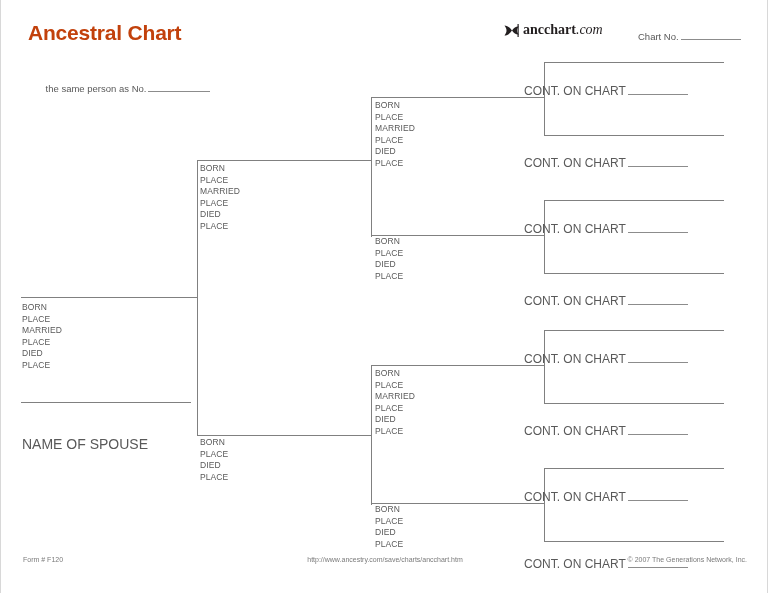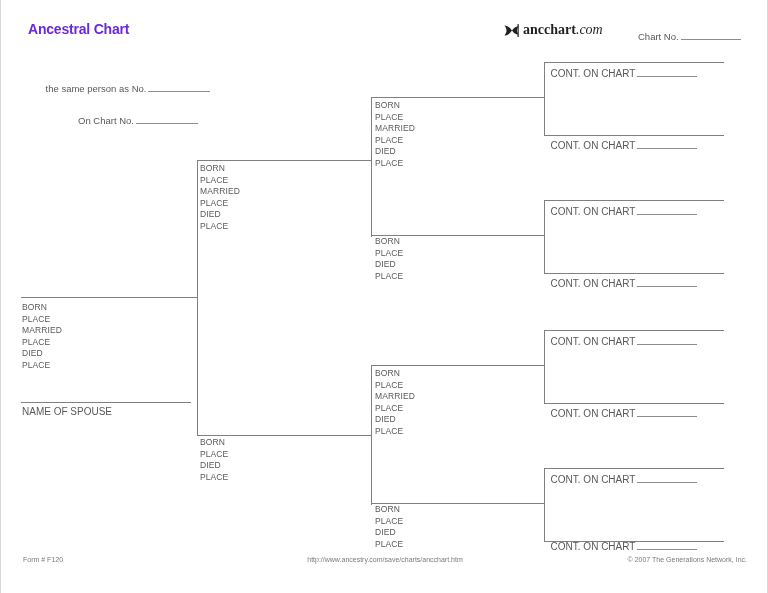--- a/index.html
+++ b/index.html
@@ -21,23 +21,23 @@
     border-left: 1px solid #d8d8d8;
     border-right: 1px solid #d8d8d8;
     box-sizing: border-box;
   }
 
   
   #chart-title {
     position: absolute;
     left: 27px;
     top: 21px;
-    font-size: 14px;
+    font-size: 21px;
     font-weight: bold;
-    color: #6d28d9;
+    color: #c2410c;
     letter-spacing: -0.2px;
   }
 
   #brand-logo {
     position: absolute;
     left: 503px;
     top: 21px;
     display: flex;
     align-items: center;
     height: 18px;
@@ -111,29 +111,31 @@
     position: absolute;
     font-size: 8.5px;
     line-height: 11.6px;
     letter-spacing: 0.1px;
     white-space: nowrap;
   }
   .fields span { display: block; }
 
   .cont-label {
     position: absolute;
-    font-size: 10px;
-    white-space: nowrap;
-    text-align: center;
+    font-size: 12px;
+    white-space: nowrap;
+    text-align: left;
+    margin-top: 16px;
   }
 
   #spouse-label {
     position: absolute;
-    font-size: 10px;
-    white-space: nowrap;
+    font-size: 14px;
+    white-space: nowrap;
+    margin-top: 30px;
   }
 
   
   #footer {
     position: absolute;
     left: 0;
     top: 556px;
     width: 768px;
     height: 14px;
     font-size: 7px;
@@ -177,23 +179,20 @@
   </div>
 
   <div id="chart-no-field">
     <span>Chart No.</span><span class="blank-rule rule-w60"></span>
   </div>
 
   <div id="same-person-note">
     <span class="line-b"><span>the same person as No.</span><span class="blank-rule rule-w62"></span></span>
   </div>
 
-  <div id="on-chart-line">
-    <span>On Chart No.</span><span class="blank-rule rule-w62"></span>
-  </div>
 
   <div class="hline" style="left:20px; top:297px; width:176px;"></div>
   <div class="fields" style="left:21px; top:302px;">
     <span>BORN</span>
     <span>PLACE</span>
     <span>MARRIED</span>
     <span>PLACE</span>
     <span>DIED</span>
     <span>PLACE</span>
   </div>

